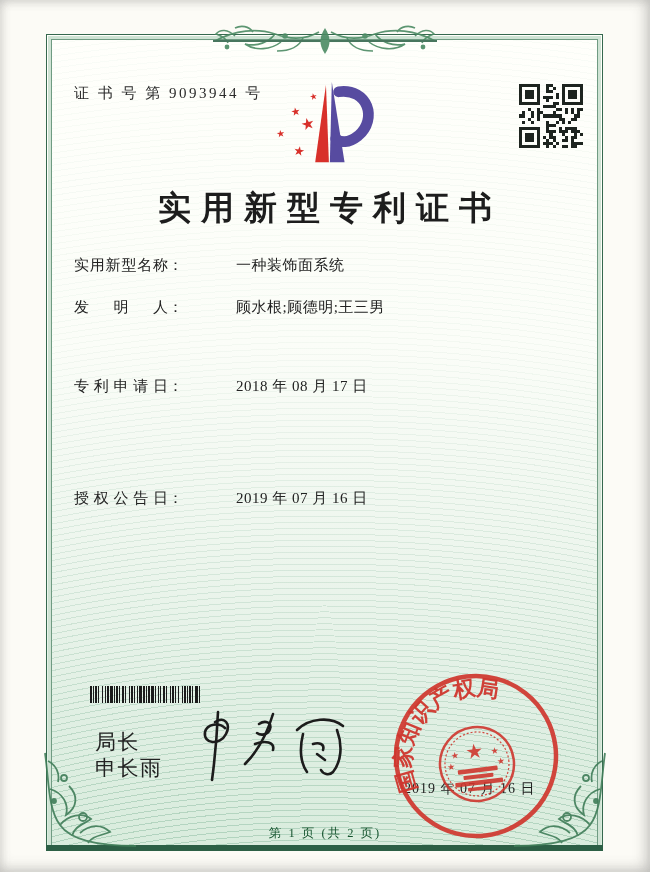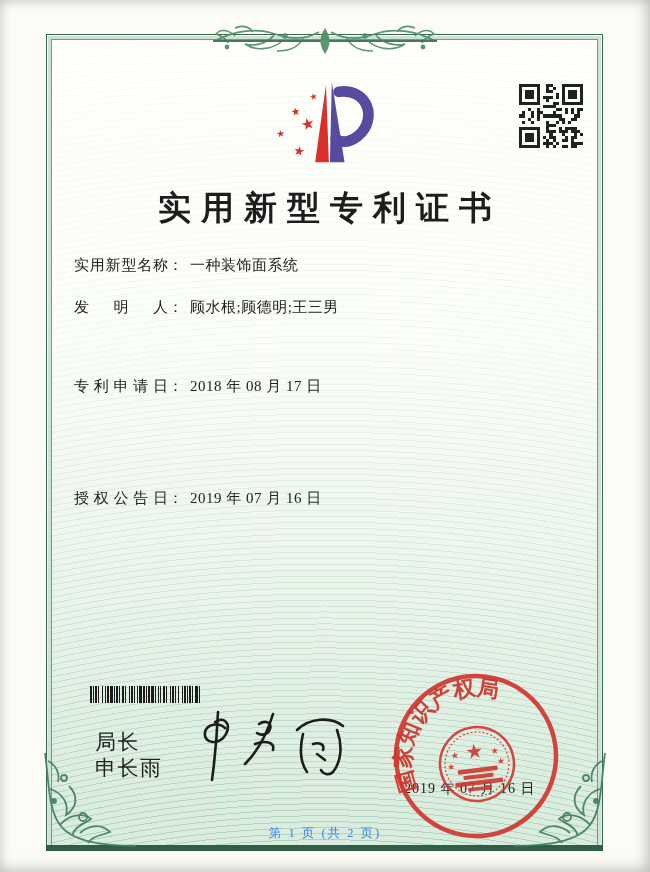--- a/index.html
+++ b/index.html
@@ -51,38 +51,38 @@
     position:absolute;left:0;top:186px;width:650px;
     text-align:center;font-size:33px;font-weight:600;color:#1d1d1d;
     letter-spacing:10px;padding-left:10px;box-sizing:border-box;
   }
   .field-row{position:absolute;left:74px;width:510px;font-size:15px;color:#222;}
   .flabel{
     display:inline-block;width:94px;vertical-align:top;
     text-align:justify;text-align-last:justify;
   }
   .fcolon{display:inline-block;margin-right:7px;}
-  .fvalue{letter-spacing:.5px;}
+  .fvalue{letter-spacing:.5px;margin-left:46px;}
   .fgroup2{position:absolute;left:260px;top:0;}
   .fgroup2 .flabel{width:96px;}
   .body-text{
     position:absolute;left:74px;top:521px;width:504px;
     font-size:14.5px;line-height:25.5px;color:#262626;
     font-style:italic;letter-spacing:.6px;text-align:justify;
   }
   .body-text p{margin:0;text-indent:2em;}
   .barcode{position:absolute;left:90px;top:686px;width:168px;height:17px;display:flex;align-items:stretch;}
   .barcode span{display:block;height:100%;}
   .sign-block{position:absolute;left:95px;top:729px;font-size:21px;color:#222;line-height:26px;letter-spacing:1.5px;}
   .signature{position:absolute;left:185px;top:700px;width:168px;height:92px;}
   .seal{position:absolute;left:388px;top:668px;width:176px;height:176px;transform:rotate(-7deg);z-index:4;}
   .seal-date{position:absolute;left:404px;top:780px;font-size:14px;letter-spacing:1px;color:#1e1e1e;z-index:3;}
   .footer{
     position:absolute;left:0;top:825px;width:650px;text-align:center;
-    font-size:12.5px;color:#3b82f6;letter-spacing:2px;
+    font-size:12.5px;color:#14532d;letter-spacing:2px;
   }
 </style>
 </head>
 <body>
 
 <div class="page">
 
   <div class="frame">
     <div class="guilloche"></div>
     <div class="frame-inner"></div>
@@ -125,20 +125,21 @@
       <path d="M12,38 C25,42 31,53 28,64 C40,56 40,44 31,35"></path>
       <path d="M22,74 C30,64 45,61 53,68 C44,74 36,76 34,85"></path>
       <path d="M42,82 C52,73 64,73 72,81 C62,85 54,85 50,92"></path>
       <path d="M10,10 C18,14 22,22 20,31"></path>
       <circle cx="26" cy="27" r="3"></circle>
       <circle cx="45" cy="66" r="4"></circle>
       <circle cx="16" cy="50" r="2" fill="#3f7d58"></circle>
     </g>
   </svg>
 
+  <div class="cert-number">证 书 号 第 9093944 号</div>
 
   <svg class="logo" viewBox="0 0 110 92">
     <path d="M57,5 L60,84 L46,84 Z" fill="#d8302a"></path>
     <path d="M63,2 L76,84 L61,84 Z" fill="#574ba0"></path>
     <path d="M70,12 C100,8 110,40 90,57 C80,65 72,64 67,60" stroke="#574ba0" stroke-width="11" fill="none" stroke-linecap="round"></path>
     <g fill="#d8302a" font-size="12">
       <text x="40" y="20" font-size="9" transform="rotate(-12 44 16)">★</text>
       <text x="21" y="36" font-size="11" transform="rotate(-10 26 32)">★</text>
       <text x="31" y="50" font-size="16" transform="rotate(-14 39 44)">★</text>
       <text x="6" y="58" font-size="10" transform="rotate(-8 11 54)">★</text>

